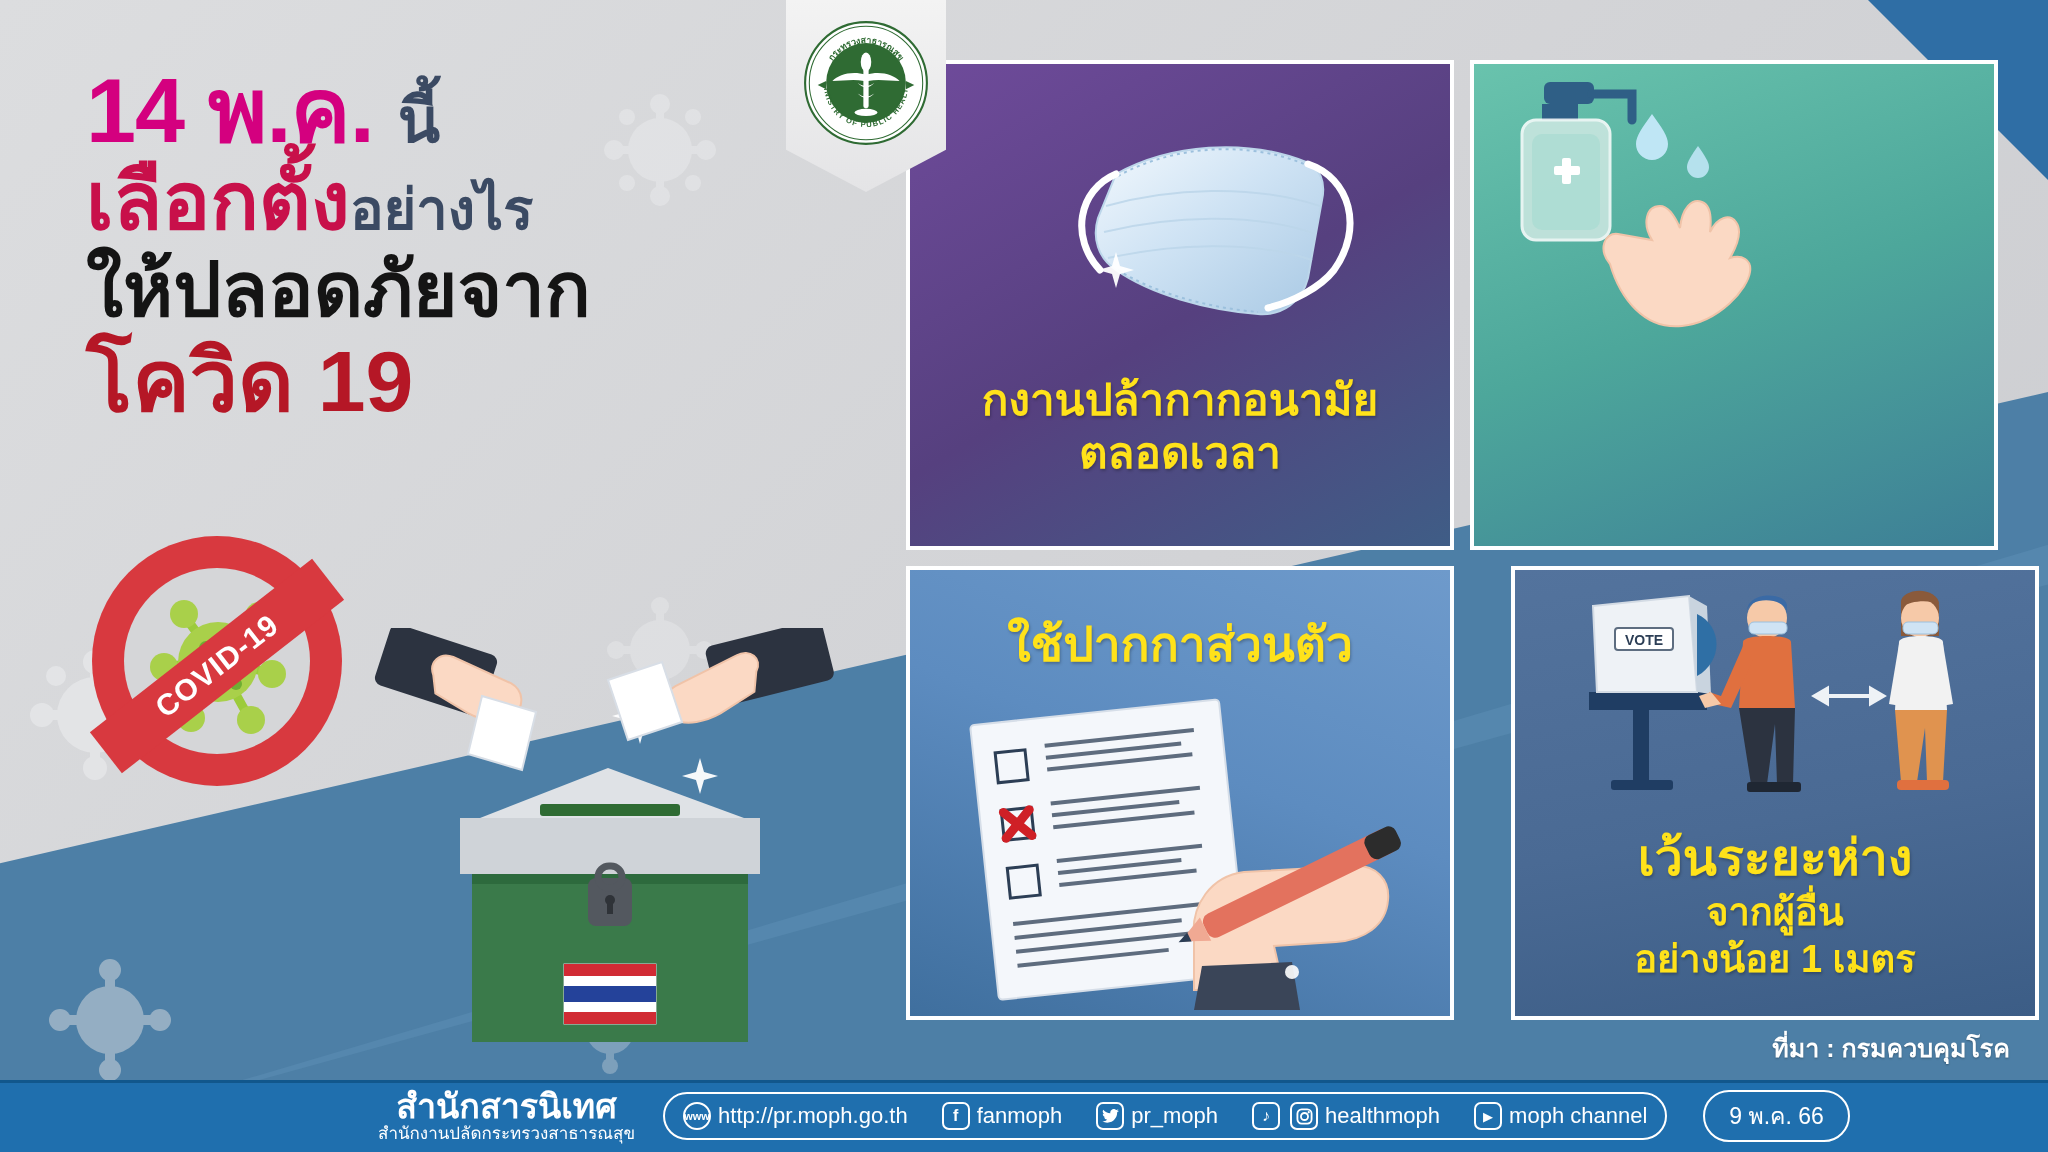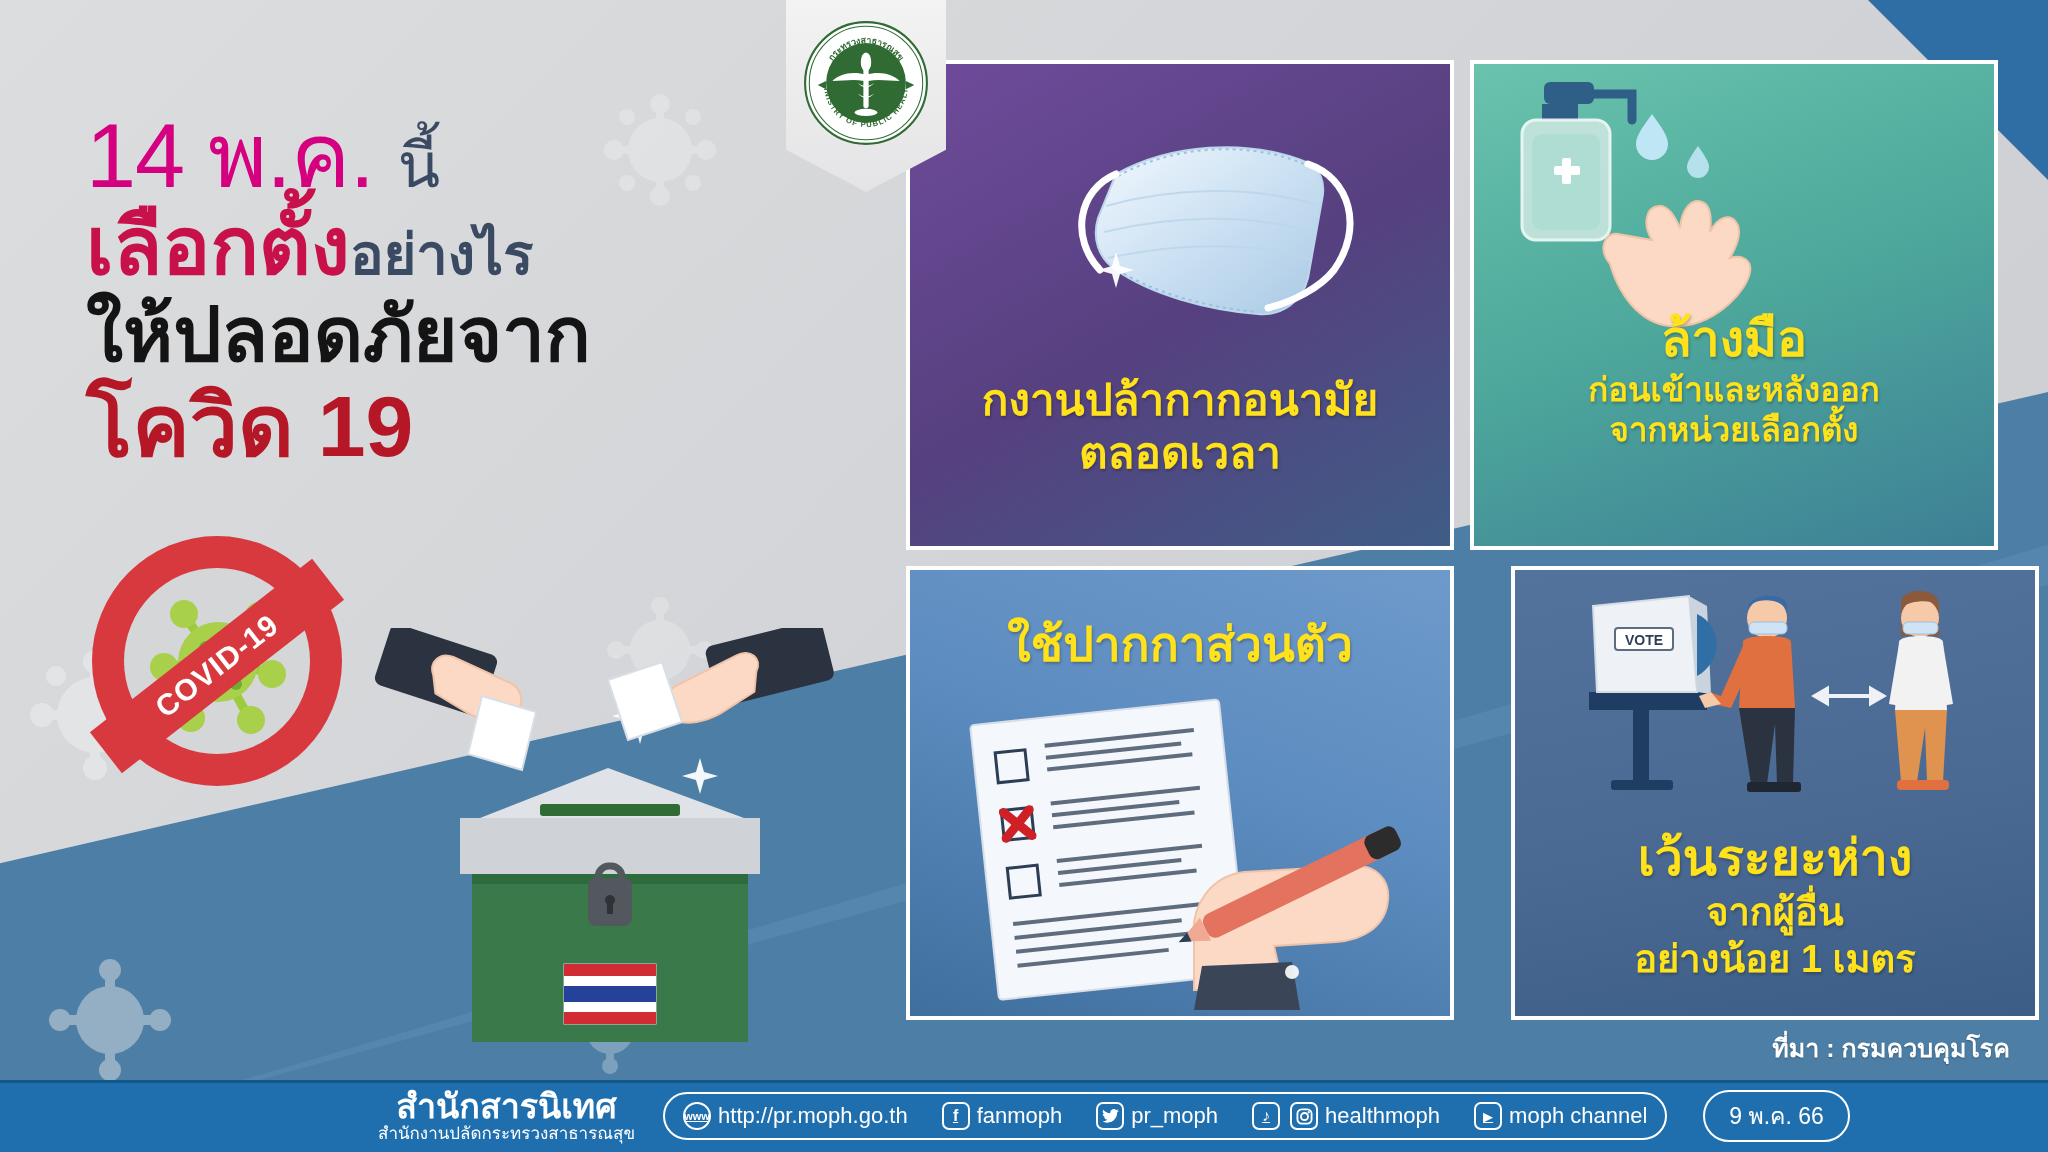--- a/index.html
+++ b/index.html
@@ -27,21 +27,21 @@
   }
   .bg-corner-tr {
     position:absolute; right:0; top:0; width:300px; height:180px;
     background:#2f6ea5;
     clip-path: polygon(100% 0, 100% 100%, 40% 0);
   }
 
   
   .headline { position:absolute; left:86px; top:66px; width:640px; z-index:20; }
   .h-line { white-space:nowrap; line-height:1.0; }
-  .h1 { font-size:90px; font-weight:normal; letter-spacing:-1px;margin-top:45px; }
+  .h1 { font-size:90px; font-weight:bold; letter-spacing:-1px; }
   .h1 .pink { color:#d4007f; }
   .h1 .navy { color:#3b4a63; font-size:62px; }
   .h2 { font-size:80px; font-weight:bold; margin-top:6px; }
   .h2 .crimson { color:#c8104a; }
   .h2 .navy { color:#3b4a63; font-size:56px; }
   .h3 { font-size:76px; font-weight:bold; color:#141414; margin-top:10px; }
   .h4 { font-size:86px; font-weight:bold; color:#b51726; margin-top:10px; }
 
   
   .covid-stamp { position:absolute; left:92px; top:536px; width:250px; height:250px; z-index:25; }
@@ -122,21 +122,21 @@
   .f-org .big { font-size:34px; font-weight:bold; white-space:nowrap; }
   .f-org .small { font-size:17px; white-space:nowrap; }
   .f-pill {
     border:2px solid #ffffff; border-radius:34px; height:48px;
     display:flex; align-items:center; gap:10px; padding:0 18px; margin-left:12px;
   }
   .f-item { display:flex; align-items:center; gap:7px; color:#ffffff; font-size:22px; white-space:nowrap; }
   .f-ico {
     width:28px; height:28px; border:2px solid #fff; border-radius:7px;
     display:flex; align-items:center; justify-content:center;
-    color:#fff; font-size:16px; font-weight:bold; flex:0 0 auto;text-decoration:underline;
+    color:#fff; font-size:16px; font-weight:bold; flex:0 0 auto;
   }
   .f-ico.round { border-radius:50%; }
   .f-sep { width:14px; }
   .f-date {
     margin-left:20px; border:2px solid #ffffff; border-radius:26px;
     padding:6px 24px; color:#ffffff; font-size:23px; white-space:nowrap;
   }
   .footer-top-accent { position:absolute; left:0; top:0; width:2048px; height:3px; background:#11578c; }
 </style>
 </head>
@@ -353,25 +353,20 @@
         <path d="M160 40 c10 14 16 22 16 30 a16 16 0 0 1 -32 0 c0 -8 6 -16 16 -30 Z" fill="#bfe6f5"></path>
         <path d="M206 72 c7 10 11 16 11 21 a11 11 0 0 1 -22 0 c0 -5 4 -11 11 -21 Z" fill="#bfe6f5" opacity=".9"></path>
 
         <g>
           <path d="M118 190 C106 176 112 158 126 160 L160 166 C150 150 154 132 168 132 C176 132 182 140 188 154
                    C190 134 200 124 210 128 C218 131 220 142 218 158
                    C226 142 238 140 244 148 C250 156 246 170 238 184
                    C250 180 260 186 258 198 C256 214 228 248 190 252 C152 256 128 224 118 190 Z" fill="#fbd9c4" stroke="#f0c3a8" stroke-width="2"></path>
         </g>
       </svg>
-      <div class="panel-cap" style="bottom:96px">
-        <div class="cap-big" style="font-size:50px">ล้างมือ</div>
-        <div class="cap-sm">ก่อนเข้าและหลังออก</div>
-        <div class="cap-sm">จากหน่วยเลือกตั้ง</div>
-      </div>
     </div>
 
     <div class="panel p-pen">
       <svg style="position:absolute;left:34px;top:120px;width:480px;height:320px" viewBox="0 0 480 320">
 
         <g transform="rotate(-6 180 160)">
           <rect x="40" y="20" width="250" height="276" rx="4" fill="#f4f7fb" stroke="#d6dee8" stroke-width="2"></rect>
           <g fill="none" stroke="#2c3e55" stroke-width="3">
             <rect x="62" y="50" width="30" height="30"></rect>
             <rect x="62" y="108" width="30" height="30"></rect>

